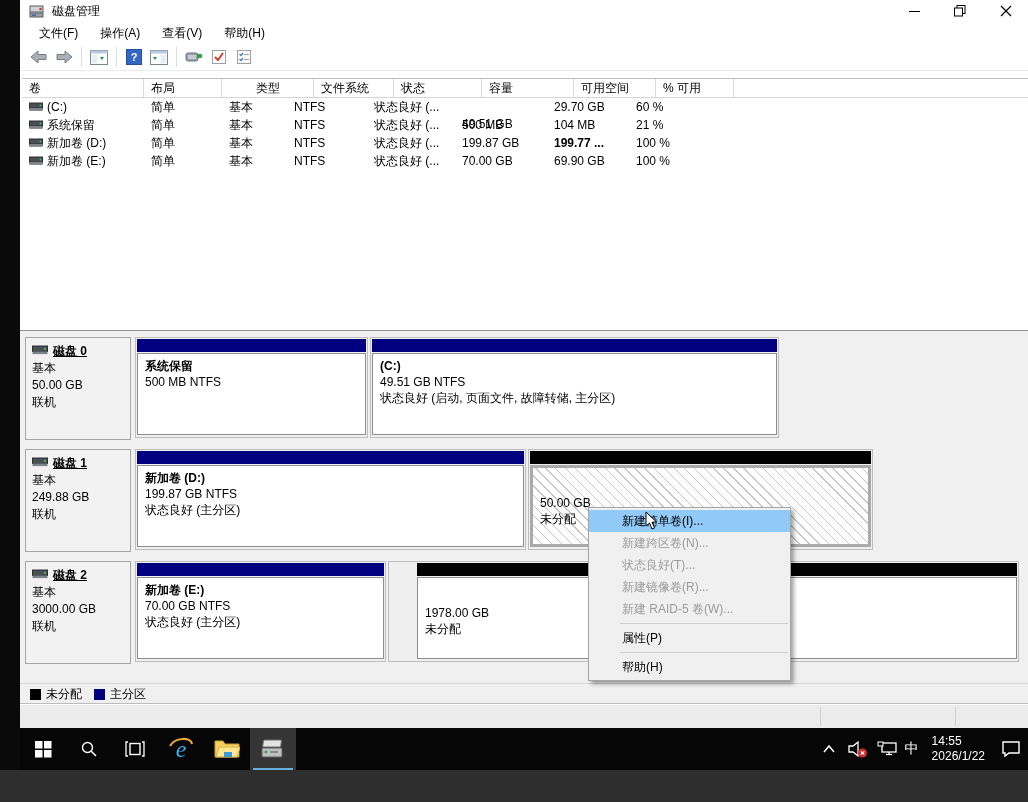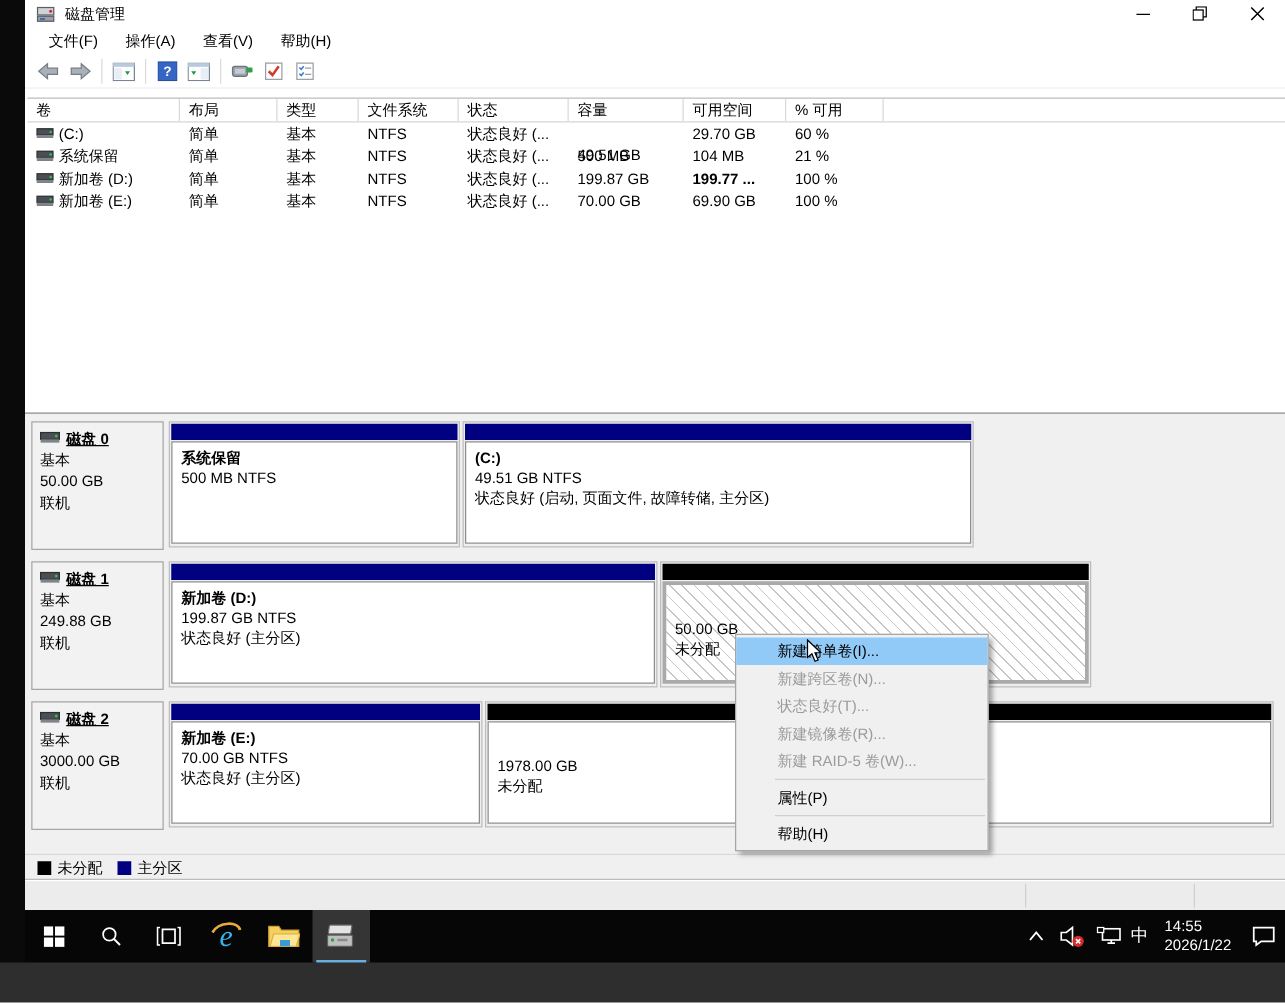--- a/index.html
+++ b/index.html
@@ -168,21 +168,21 @@
           <path d="M3.5 10 L5 11.5 L7 9" fill="none" stroke="#3a7bd0" stroke-width="1.3"></path>
           <line x1="8" y1="10.5" x2="13" y2="10.5" stroke="#9aa0a6"></line>
         </svg>
       </span>
   </div>
 
   <div id="volume-pane">
     <div id="vol-header">
         <div class="vh-col" style="width: 122px;">卷</div>
         <div class="vh-col" style="width: 78px;">布局</div>
-        <div class="vh-col" style="width: 65px;">类型</div>
+        <div class="vh-col" style="width: 65px; margin-left: 27px;">类型</div>
         <div class="vh-col" style="width: 80px;">文件系统</div>
         <div class="vh-col" style="width: 88px;">状态</div>
         <div class="vh-col" style="width: 92px;">容量</div>
         <div class="vh-col" style="width: 82px;">可用空间</div>
         <div class="vh-col" style="width: 78px;">% 可用</div>
         <div class="vh-col" style="flex: 1 1 0%; border-right: none;"></div>
       </div>
     <div id="vol-rows">
         <div class="vol-row">
           <div class="vol-cell" style="width: 122px;">
@@ -337,21 +337,21 @@
           <div>联机</div>
         </div>
         <div class="part" style="left: 115px; width: 251px;">
           <div class="part-head primary"></div>
           <div class="part-body">
             <div class="pt-title">新加卷  (E:)</div>
             <div>70.00 GB NTFS</div>
             <div>状态良好 (主分区)</div>
           </div>
         </div>
-        <div class="part" style="left: 368px; width: 631px;">
+        <div class="part" style="left: 368px; width: 631px; padding-left: 27px;">
           <div class="part-head unalloc"></div>
           <div class="part-body centered">
             <div>1978.00 GB</div>
             <div>未分配</div>
           </div>
         </div>
       </div>
     </div>
 
   <div id="legend">

